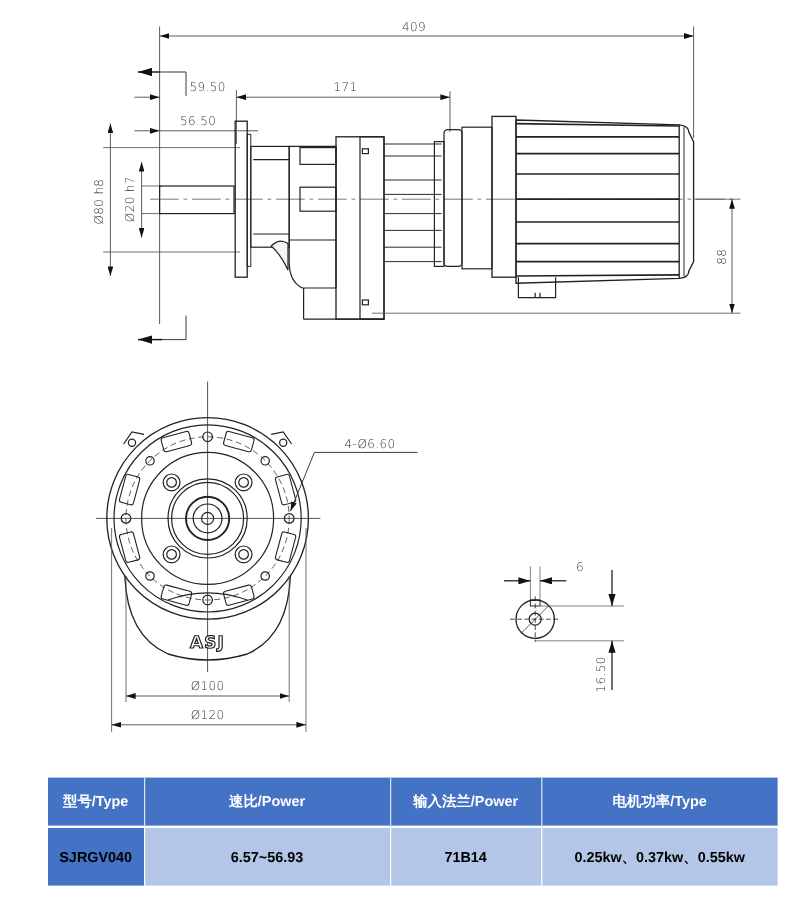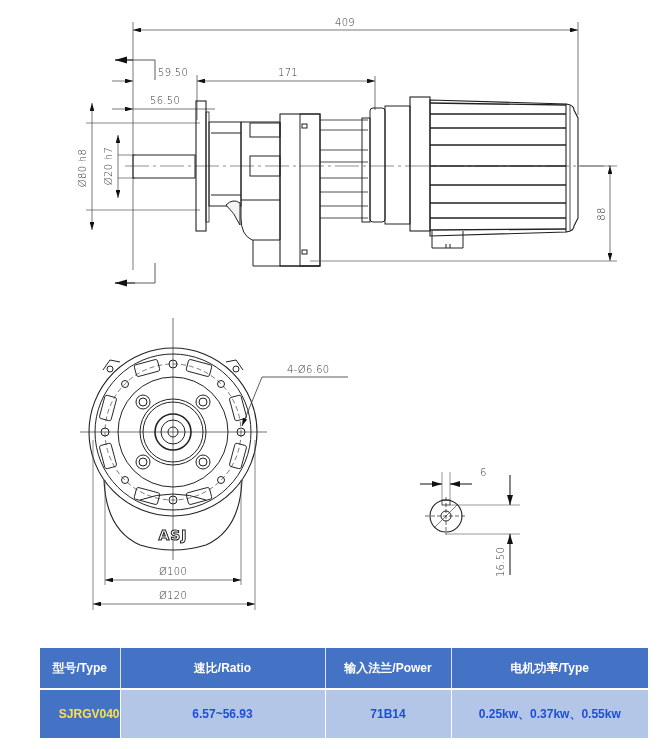--- a/index.html
+++ b/index.html
@@ -4,23 +4,23 @@
 <style>
   html, body { margin: 0; padding: 0; background: #ffffff; }
   body { width: 666px; height: 749px; position: relative; overflow: hidden; font-family: "DejaVu Sans", sans-serif; }
   #drawing { position: absolute; left: 0; top: 0; width: 666px; height: 640px; }
   .dim-text { font-family: "DejaVu Sans", sans-serif; font-size: 10px; fill: #333; font-weight: 300; letter-spacing: 0.3px; }
   .logo-text { font-family: "DejaVu Sans", sans-serif; font-size: 14px; font-weight: bold; fill: #fff; stroke: #222; stroke-width: 1; letter-spacing: 1px; }
   #spec-table { position: absolute; left: 40px; top: 648px; width: 608px; border-collapse: collapse; table-layout: fixed; }
   #spec-table th, #spec-table td { font-family: Liberation Sans, sans-serif; font-weight: bold; text-align: center; font-size: 12px; padding: 0; }
   #spec-table th { background: #4472c4; color: #ffffff; height: 40px; border-right: 1px solid #dbe3f4; border-bottom: 2px solid #ffffff; }
   #spec-table th:last-child { border-right: none; }
-  #spec-table td { height: 48px; background: #b4c6e7; color: #1d4ed8; border-right: 1px solid #ffffff; }
+  #spec-table td { height: 48px; background: #b4c6e7; color: #000000; border-right: 1px solid #ffffff; }
   #spec-table td:last-child { border-right: none; }
-  #spec-table td.type-cell { background: #4472c4; color: #fde047; text-align: right; }
+  #spec-table td.type-cell { background: #4472c4; color: #000000; }
 </style>
 </head>
 <body>
 
 <svg id="drawing" viewBox="0 0 666 640" xmlns="http://www.w3.org/2000/svg">
   <defs>
     <marker id="arr" viewBox="0 0 10 6" refX="10" refY="3" markerWidth="10" markerHeight="6" orient="auto-start-reverse">
       <path d="M0,0 L10,3 L0,6 z" fill="#111"></path>
     </marker>
   </defs>
@@ -223,21 +223,21 @@
 <table id="spec-table">
   <colgroup>
     <col style="width:80px">
     <col style="width:205px">
     <col style="width:126px">
     <col style="width:197px">
   </colgroup>
   <thead>
     <tr>
       <th>型号/Type</th>
-      <th>速比/Ratio</th>
+      <th>速比/Power</th>
       <th>输入法兰/Power</th>
       <th>电机功率/Type</th>
     </tr>
   </thead>
   <tbody>
     <tr>
       <td class="type-cell">SJRGV040</td>
       <td>6.57~56.93</td>
       <td>71B14</td>
       <td>0.25kw、0.37kw、0.55kw</td>

